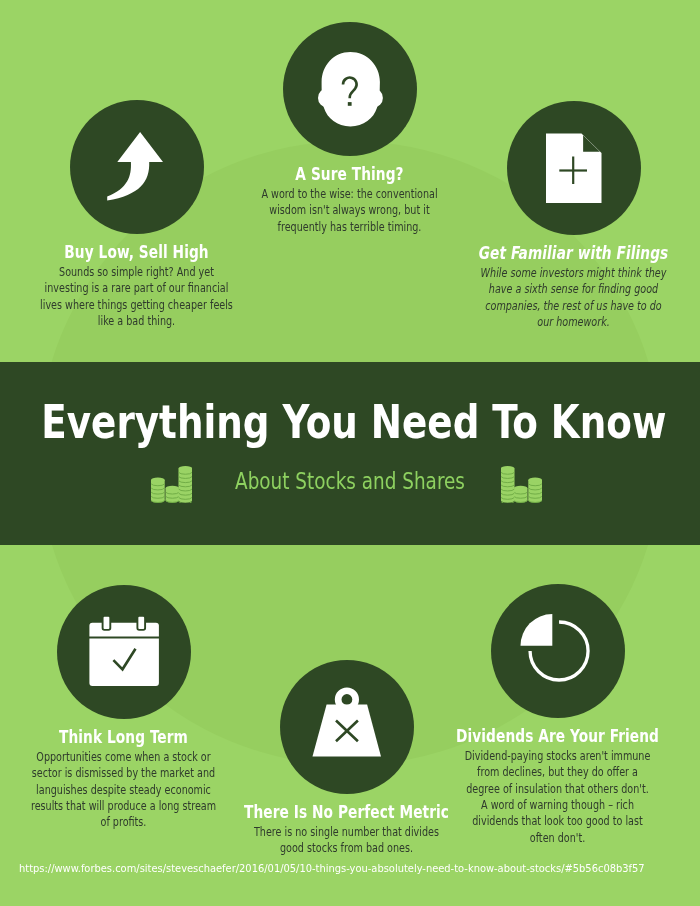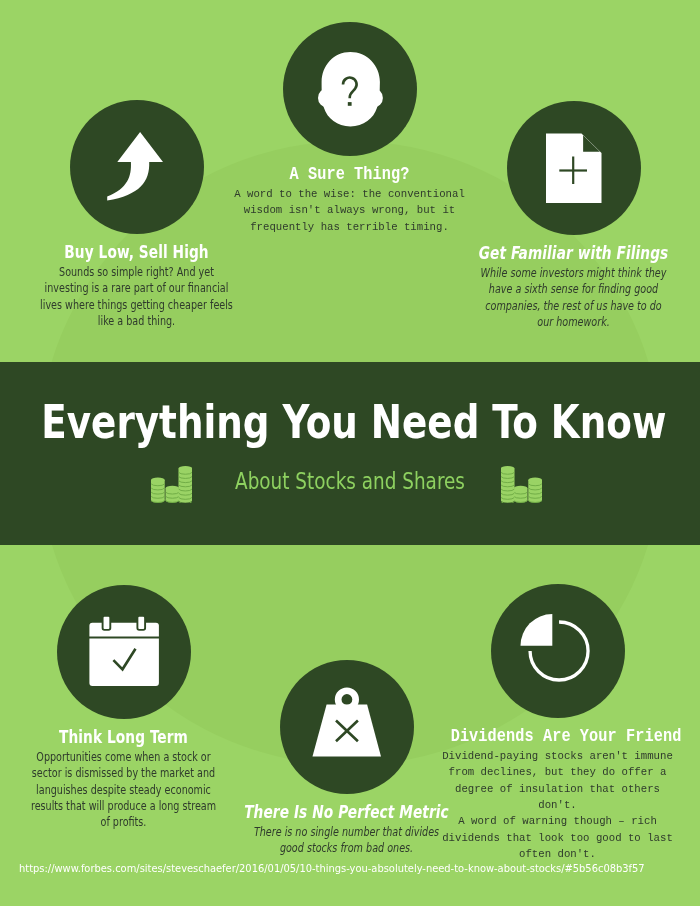--- a/index.html
+++ b/index.html
@@ -29,25 +29,25 @@
             transform:scaleX(0.89);transform-origin:50% 50%;white-space:nowrap;}
 
   
   .card h3{font-size:18.2px;line-height:18px;white-space:nowrap;
            transform:scaleX(0.838);transform-origin:50% 50%;}
   .card p{font-size:11.8px;line-height:16.35px;
           transform:scaleX(0.905);transform-origin:50% 50%;}
   .icon-circle{position:relative;width:134px;height:134px;margin:0 auto;}
 
   .card1{left:9px;top:100px;width:255px;}
-  .card2{left:222px;top:22px;width:255px;font-family:Liberation Mono, monospace;}
+  .card2{left:222px;top:22px;width:255px;}
   .card3{left:446px;top:101px;width:255px;font-style:italic;}
   .card4{left:-4px;top:585px;width:255px;}
-  .card5{left:219px;top:660px;width:255px;font-style:italic;}
-  .card6{left:430px;top:584px;width:255px;font-family:Liberation Mono, monospace;}
+  .card5{left:219px;top:660px;width:255px;}
+  .card6{left:430px;top:584px;width:255px;}
   .card h3{margin-top:9px;}
   .card p{margin-top:3px;}
 
   .coins{position:absolute;}
   .coins-left{left:151.4px;top:465.6px;}
   .coins-right{left:501.1px;top:465.6px;}
 
   .footer-url{left:19px;top:862px;font-size:11px;}
 </style>
 </head>

